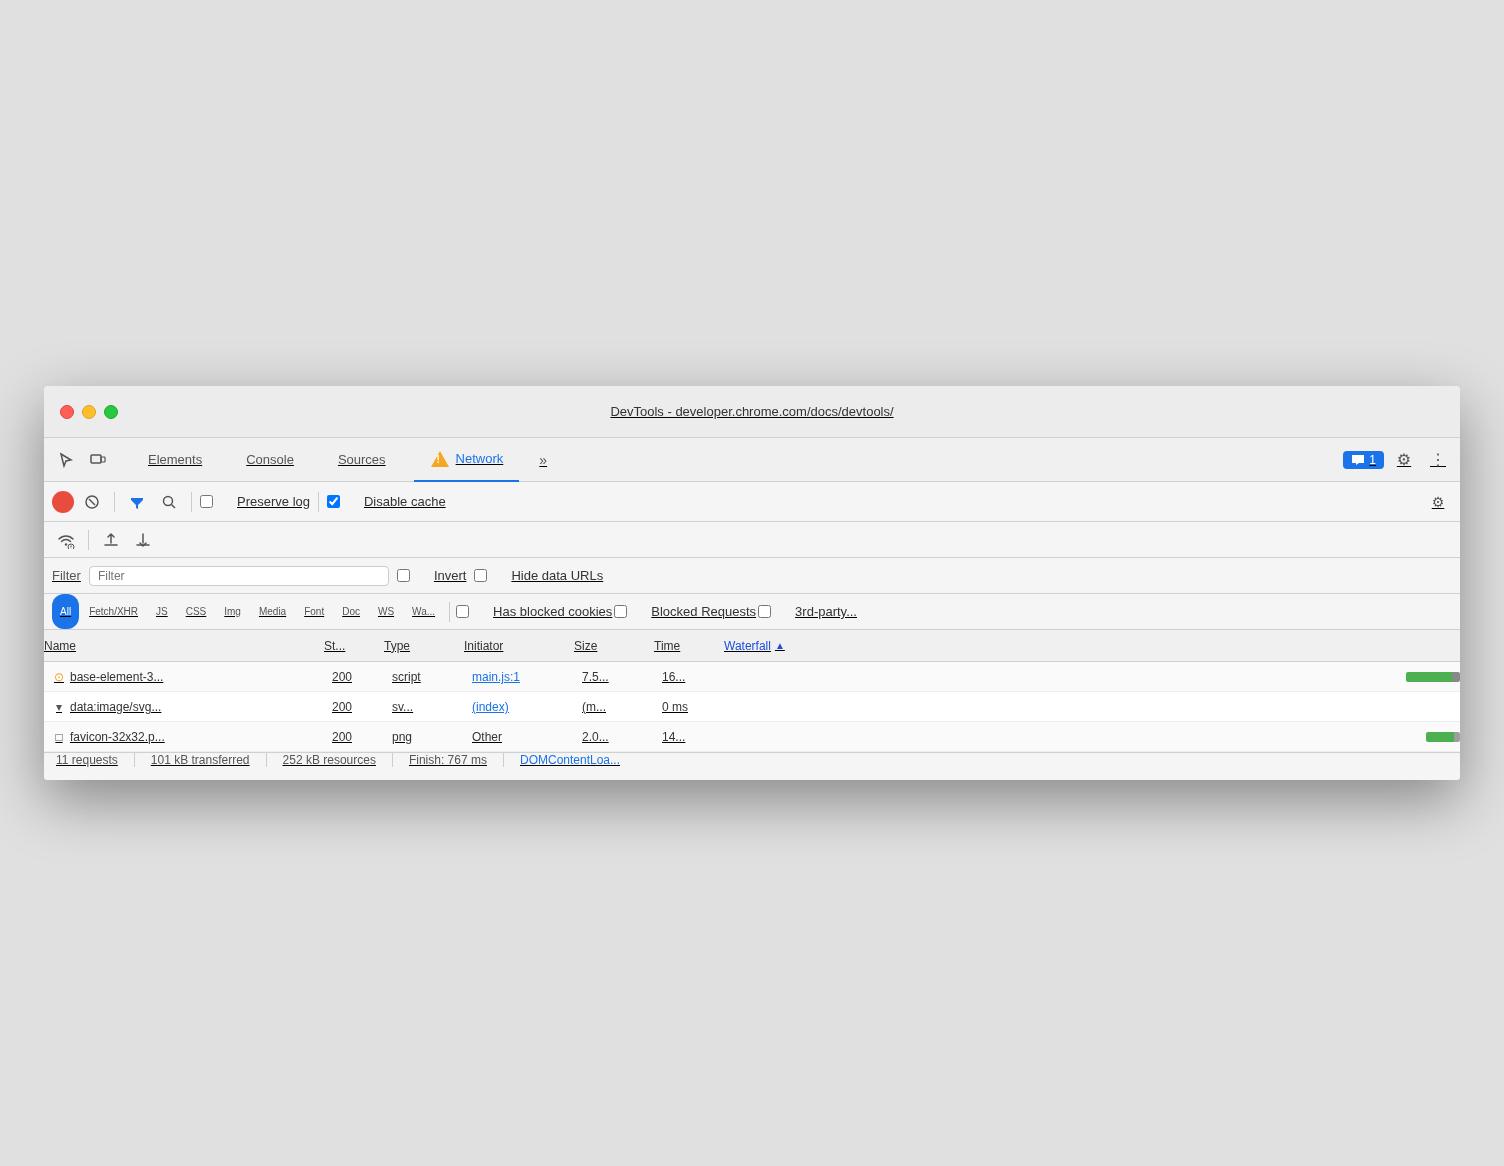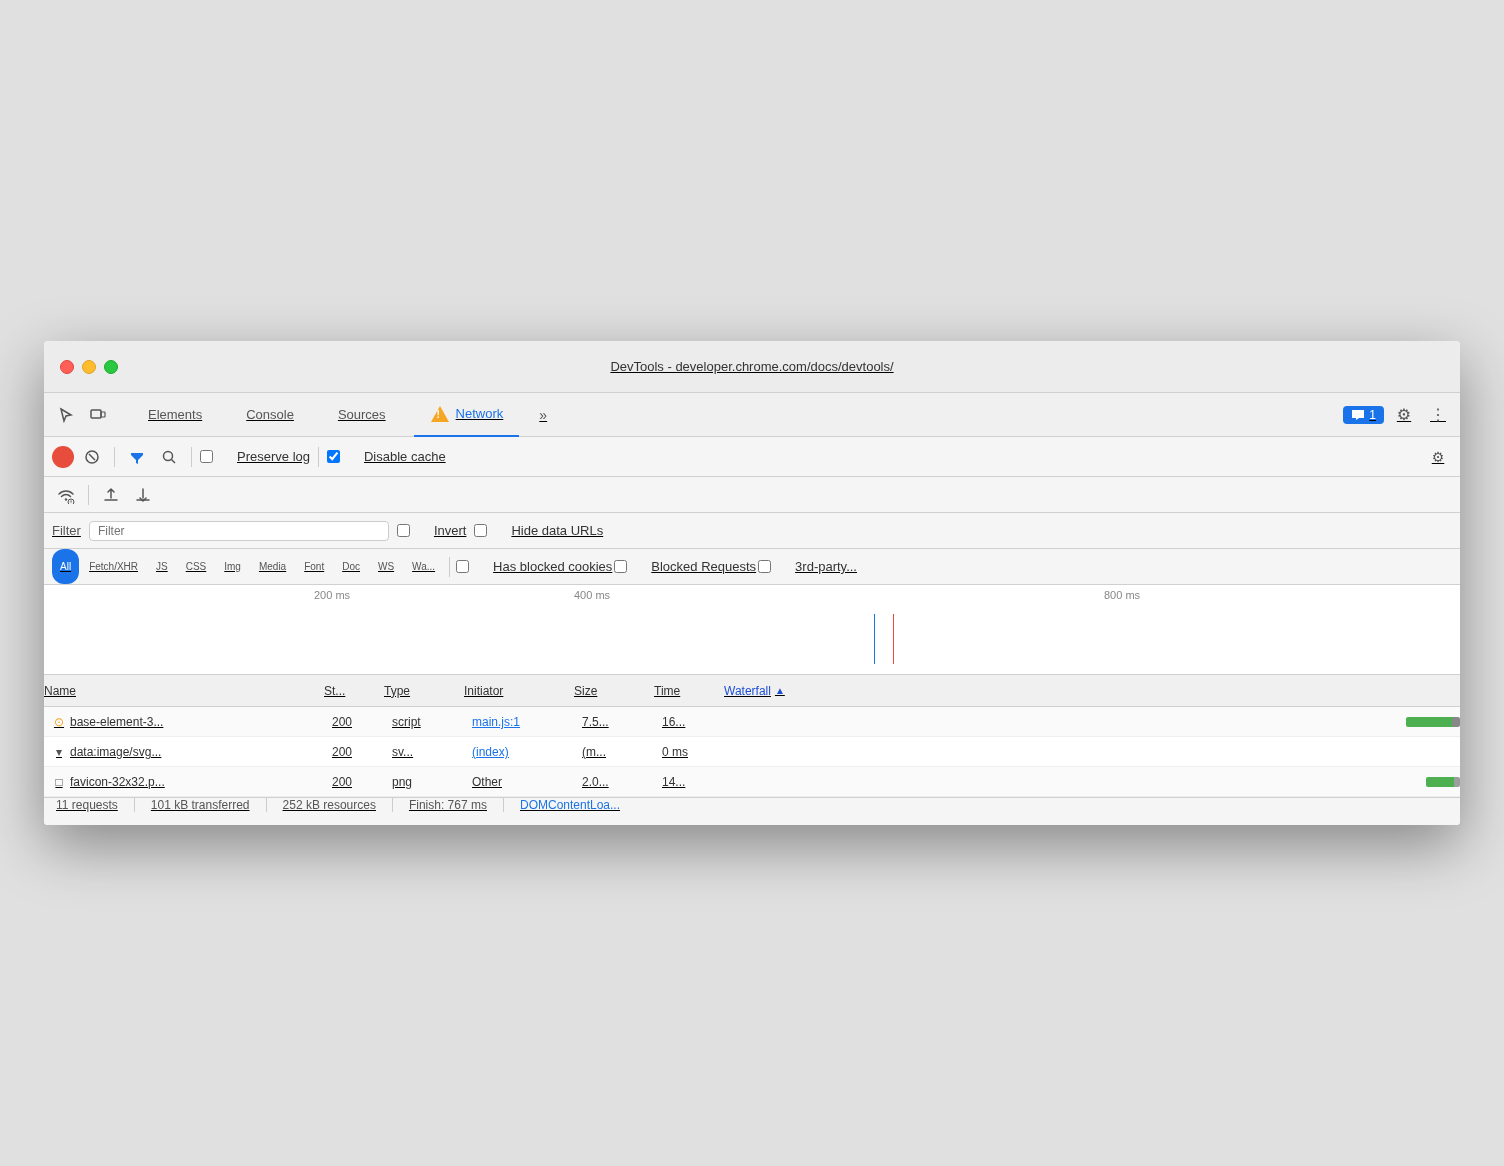--- a/index.html
+++ b/index.html
@@ -483,31 +483,20 @@
       <label class="checkbox-label">
         <input type="checkbox" style="">
         <span>Blocked Requests</span>
       </label>
       <label class="checkbox-label">
         <input type="checkbox" style="">
         <span>3rd-party...</span>
       </label>
     </div>
 
-    <div class="timeline">
-      <div style="display:flex; padding:4px 8px; gap:0; width:100%; position:relative;">
-        <div style="position:absolute; left:270px; color:#888; font-size:11px;">200 ms</div>
-        <div style="position:absolute; left:530px; color:#888; font-size:11px;">400 ms</div>
-        <div style="position:absolute; left:1060px; color:#888; font-size:11px;">800 ms</div>
-      </div>
-      <div style="position:absolute; bottom:10px; left:830px; display:flex; gap:18px; height:55px; align-items:flex-end;">
-        <div class="vline-blue"></div>
-        <div class="vline-red"></div>
-      </div>
-    </div>
 
     <div>
       <div class="table-header">
         <div class="th">Name</div>
         <div class="th">St...</div>
         <div class="th">Type</div>
         <div class="th">Initiator</div>
         <div class="th">Size</div>
         <div class="th">Time</div>
         <div class="th sorted" style="display:flex; align-items:center; gap:4px;">

